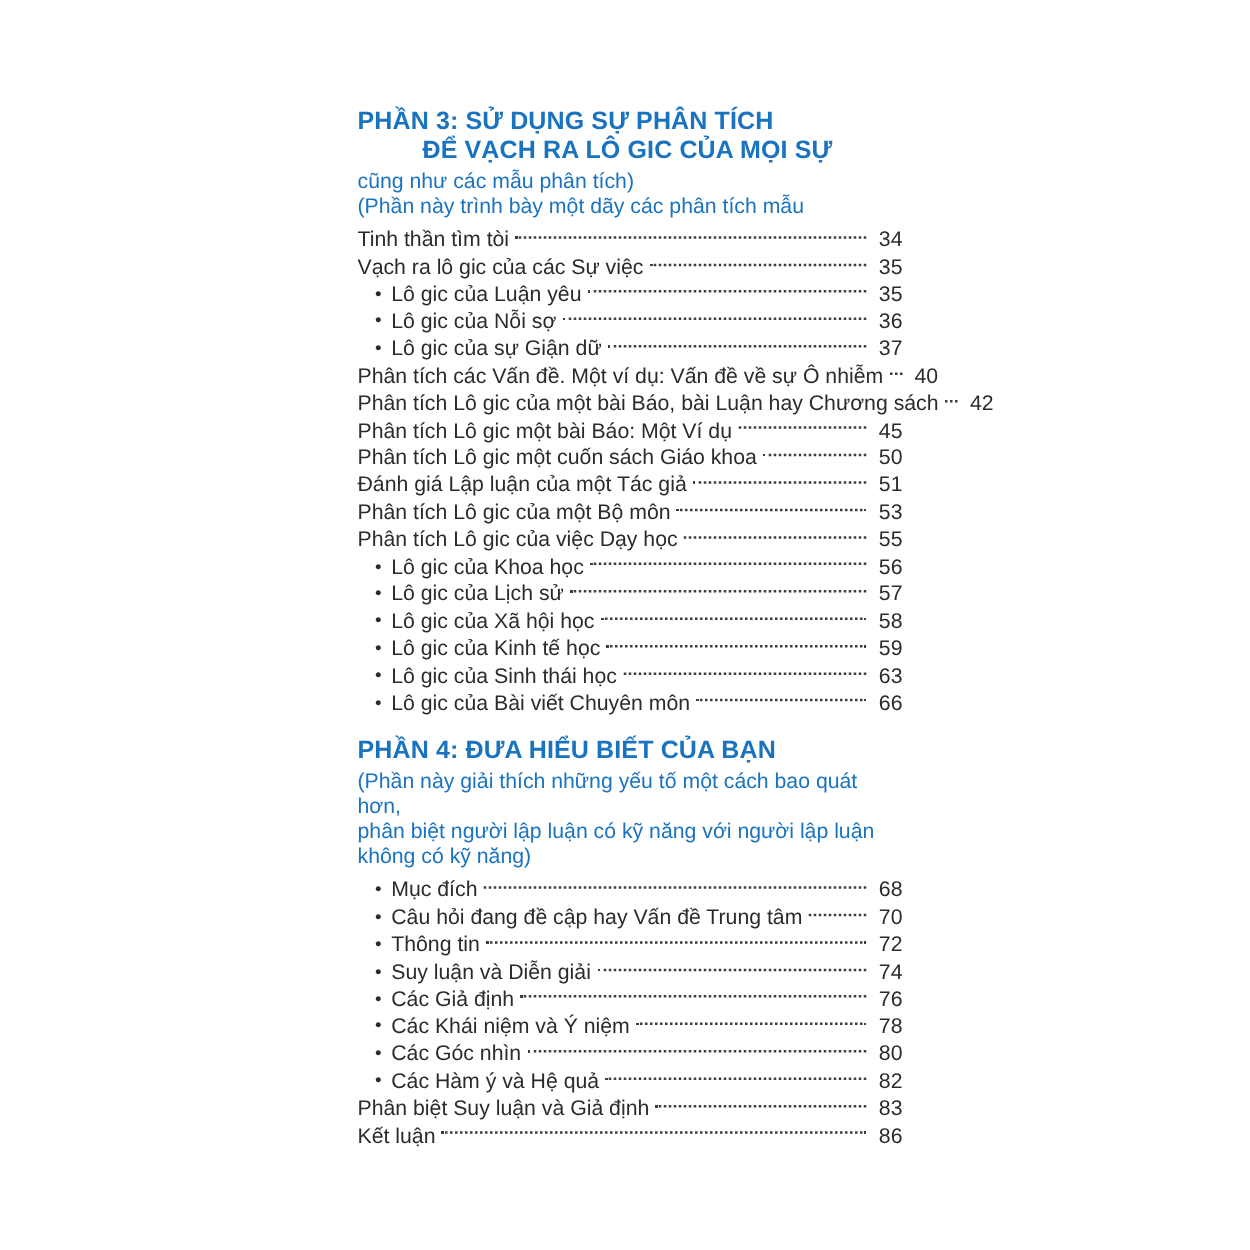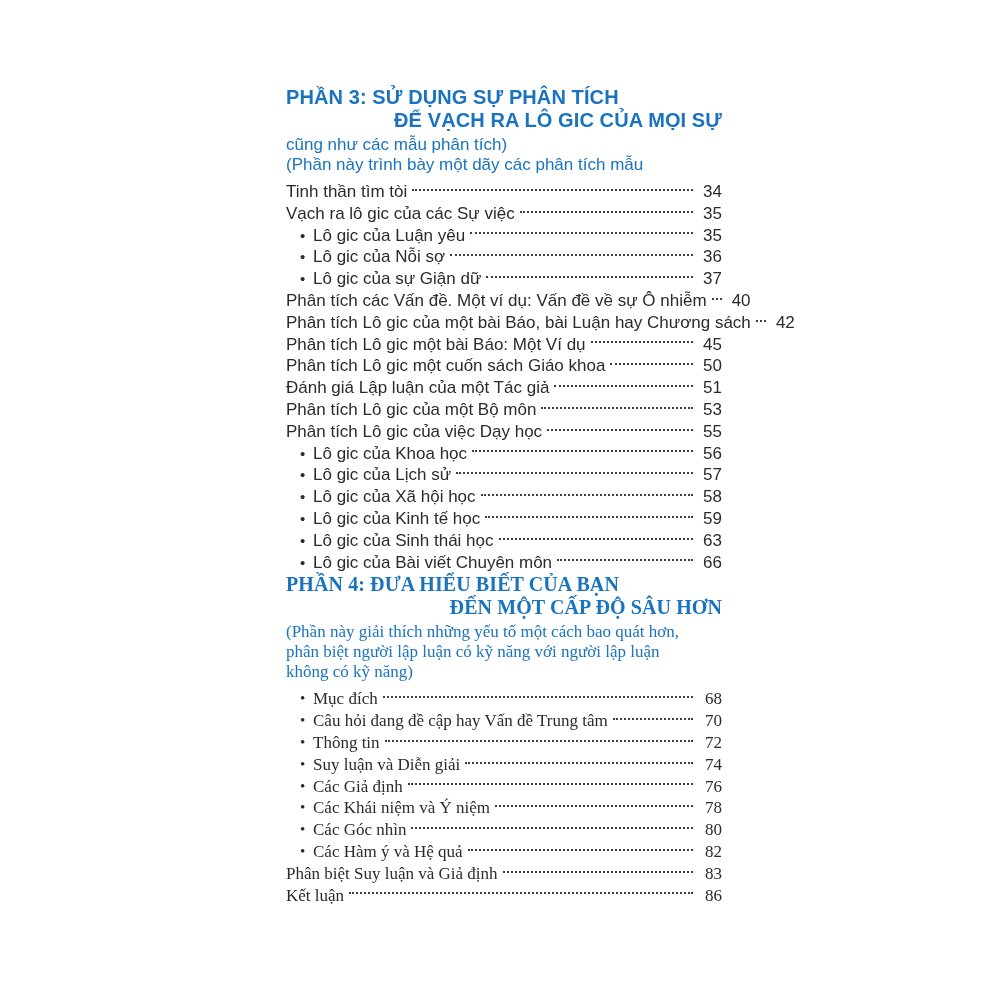--- a/index.html
+++ b/index.html
@@ -14,21 +14,21 @@
     position:absolute;
     left:286px;top:86px;width:436px;
   }
   .sec-head{
     color:var(--blue,#1a73be);
     font-weight:bold;
     font-size:20px;
     line-height:23px;
     letter-spacing:0.1px;
   }
-  .hline2{padding-left:52px;text-align:right;}
+  .hline2{padding-left:52px;}
   .sec-sub{
     color:var(--blue,#1a73be);
     font-size:17px;
     line-height:20px;
     margin:3px 0 6px 0;
   }
   .entries{margin:0;padding:0;}
   .entry{
     display:flex;
     align-items:center;
@@ -48,21 +48,21 @@
     flex:1 1 auto;
     border-bottom:2px dotted var(--leader,#3d3d3d);
     margin:0 3px 4px 5px;
     min-width:10px;
   }
   .pagenum{
     flex:0 0 auto;
     width:26px;
     text-align:right;
   }
-  .sec2{margin-top:0;font-family:Liberation Serif, serif;}
+  .sec2{margin-top:16px;}
 </style>
 </head>
 <body>
 
 <div class="page">
   <div class="toc">
       <section>
         <div class="sec-head">
           <div class="hline">PHẦN 3: SỬ DỤNG SỰ PHÂN TÍCH</div>
           <div class="hline hline2">ĐỂ VẠCH RA LÔ GIC CỦA MỌI SỰ</div>
@@ -169,21 +169,20 @@
             <span class="blt">•</span>
             <span class="label">Lô gic của Bài viết Chuyên môn</span>
             <span class="leader"></span>
             <span class="pagenum">66</span>
           </div>
         </div>
       </section>
       <section class="sec2">
         <div class="sec-head">
           <div class="hline">PHẦN 4: ĐƯA HIỂU BIẾT CỦA BẠN</div>
-          <div class="hline hline2">ĐẾN MỘT CẤP ĐỘ SÂU HƠN</div>
         </div>
         <div class="sec-sub">
           <div>(Phần này giải thích những yếu tố một cách bao quát hơn,</div>
           <div>phân biệt người lập luận có kỹ năng với người lập luận</div>
           <div>không có kỹ năng)</div>
         </div>
         <div class="entries">
           <div class="entry has-bullet">
             <span class="blt">•</span>
             <span class="label">Mục đích</span>

